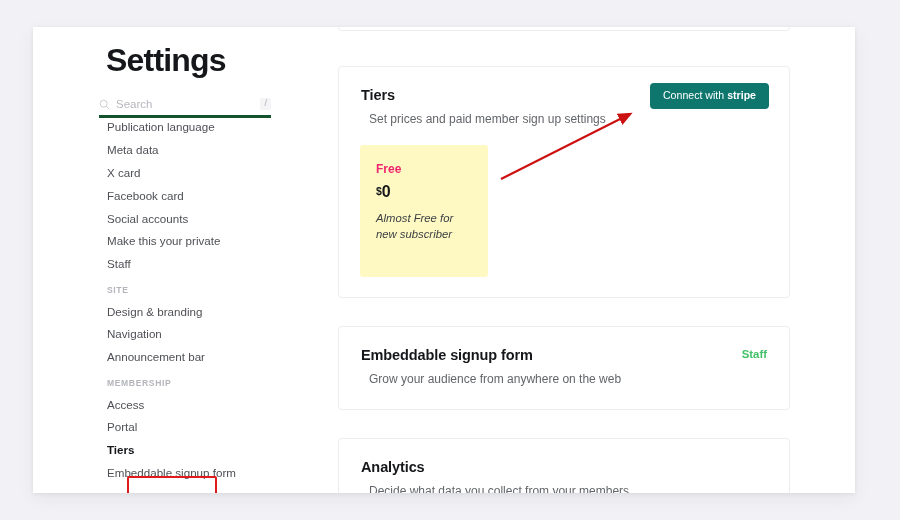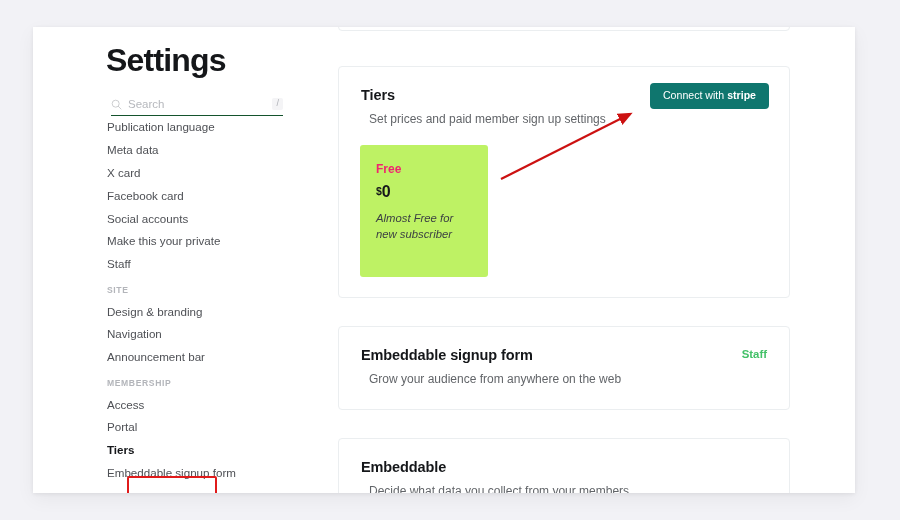--- a/index.html
+++ b/index.html
@@ -42,25 +42,25 @@
     left: 73px;
     top: 15px;
     font-size: 32px;
     font-weight: bold;
     letter-spacing: -0.8px;
     color: #15171a;
     margin: 0;
   }
   .search-wrap {
     position: absolute;
-    left: 78px;
+    left: 66px;
     top: 66px;
     width: 172px;
     height: 22px;
-    border-bottom: 1px solid #14532d;
+    border-bottom: 3px solid #14532d;
     display: flex;
     align-items: center;
   }
   .search-icon {
     width: 11px;
     height: 11px;
     flex: 0 0 auto;
     margin-right: 6px;
     opacity: 0.45;
   }
@@ -215,21 +215,21 @@
     line-height: 1;
   }
 
   
   .tier-tile {
     position: absolute;
     left: 21px;
     top: 78px;
     width: 128px;
     height: 132px;
-    background: #bef264;
+    background: #fef9c3;
     border-radius: 3px;
     box-sizing: border-box;
     padding: 18px 16px 0 16px;
     cursor: pointer;
   }
   .tier-name {
     font-size: 12px;
     font-weight: bold;
     color: #f0256f;
     margin: 0 0 9px 0;
@@ -334,21 +334,21 @@
     <section class="card card-embed">
       <div class="card-head">
         <h2 class="card-title">Embeddable signup form</h2>
         <p class="card-desc">Grow your audience from anywhere on the web</p>
         <span class="embed-link">Staff</span>
       </div>
     </section>
 
     <section class="card card-analytics">
       <div class="card-head">
-        <h2 class="card-title">Embeddable</h2>
+        <h2 class="card-title">Analytics</h2>
         <p class="card-desc">Decide what data you collect from your members</p>
       </div>
     </section>
 
   </div>
 
   <div class="anno-box"></div>
 
 </div>
 

